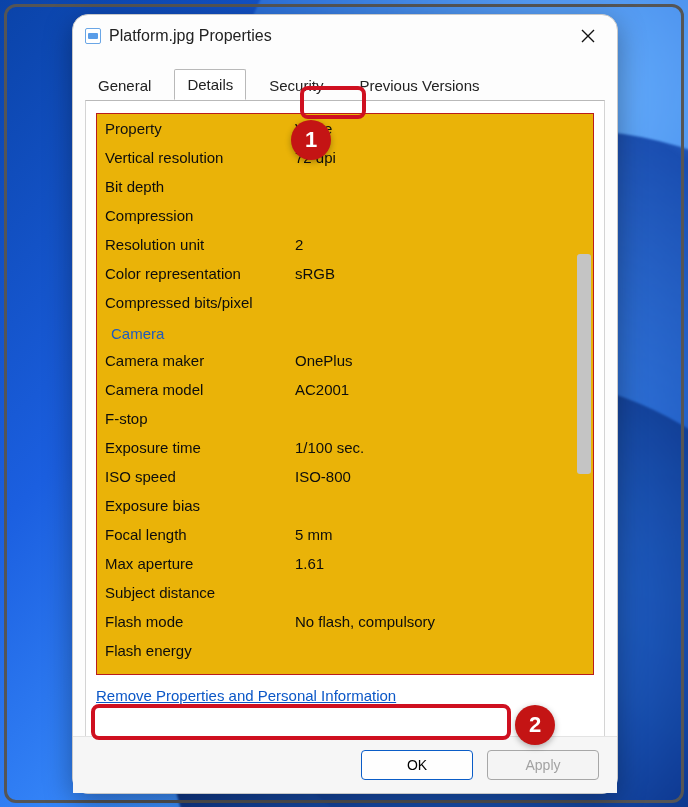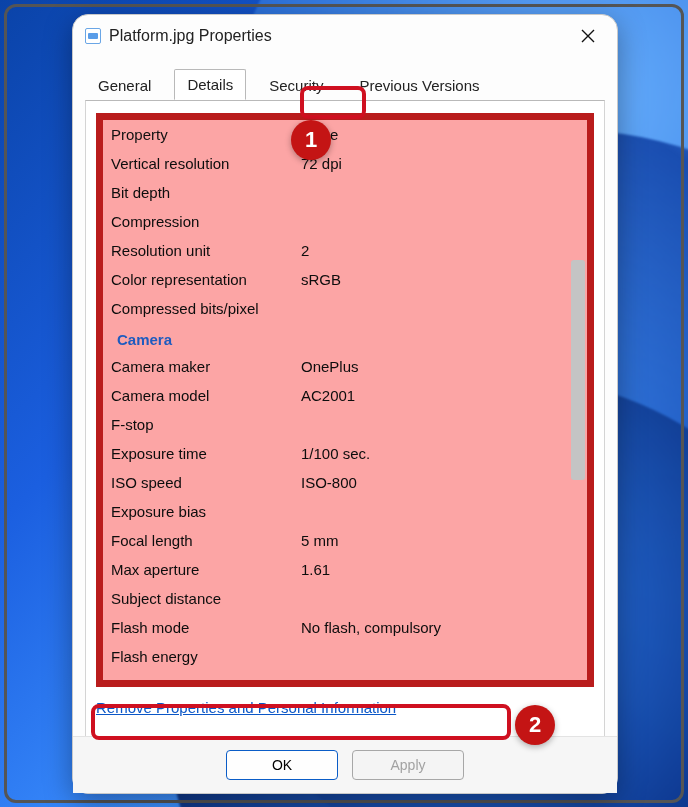--- a/index.html
+++ b/index.html
@@ -37,33 +37,33 @@
   .ring1{position:absolute;left:227px;top:71px;width:66px;height:33px;border:4px solid #cf1020;border-radius:8px;box-sizing:border-box;z-index:5;}
   .badge{position:absolute;width:40px;height:40px;border-radius:50%;background:#c41414;color:#fff;font-weight:700;font-size:22px;display:flex;align-items:center;justify-content:center;box-shadow:0 2px 6px rgba(0,0,0,.3);z-index:6;}
   .b1{left:218px;top:105px;}
   .b2{left:442px;top:690px;}
   .panel{
     margin:0 12px;padding:12px 10px 8px 10px;
     border:1px solid #d4d4d4;border-top:1px solid #b9b9b9;
     height:640px;box-sizing:border-box;position:relative;background:#fff;
   }
   .listbox{
-    border:7px solid #b91c1c;height:560px;background:#fca5a5;position:relative;overflow:hidden;
+    border:1px solid #b91c1c;height:560px;background:#eab308;position:relative;overflow:hidden;
   }
   .rows{position:absolute;left:0;top:0;right:18px;bottom:0;padding-left:8px;}
   .row{display:flex;align-items:center;height:29px;font-size:15px;color:#0d0d0d;}
   .row .k{width:190px;white-space:nowrap;overflow:hidden;text-overflow:ellipsis;}
   .row .v{flex:1;}
-  .section{color:#1e5bbf;font-size:15px;padding:8px 0 4px 6px;font-weight:bold;}
+  .section{color:#1e5bbf;font-size:15px;padding:8px 0 4px 6px;}
   .hdr .k,.hdr .v{color:#111;}
   .scrollbar{position:absolute;right:2px;top:2px;bottom:2px;width:14px;}
   .thumb{position:absolute;right:0;left:0;top:138px;height:220px;background:#c4c4c4;border-radius:3px;}
   .removelink{display:inline-block;margin-top:12px;color:#0b57c7;text-decoration:underline;font-size:15px;cursor:pointer;}
   .ring2{position:absolute;left:18px;top:689px;width:420px;height:36px;border:4px solid #cf1020;border-radius:8px;box-sizing:border-box;z-index:5;}
-  .footer{position:absolute;left:0;right:0;bottom:0;height:56px;border-top:1px solid #e3e3e3;background:#f6f6f6;display:flex;align-items:center;justify-content:center;padding:0 18px;gap:14px;}
+  .footer{position:absolute;left:0;right:0;bottom:0;height:56px;border-top:1px solid #e3e3e3;background:#f6f6f6;display:flex;align-items:center;justify-content:flex-end;padding:0 18px;gap:14px;}
   .btn{width:112px;height:30px;font-size:14px;border:1px solid #a7a7a7;background:#fefefe;border-radius:4px;cursor:pointer;}
   .btn.primary{border:1.5px solid #0a5cc7;}
   .btn.disabled{color:#a2a2a2;background:#f4f4f4;cursor:default;}
 </style>
 </head>
 <body>
 
 <div class="bgwave w1"></div>
 <div class="bgwave w2"></div>
 <div class="bgwave w3"></div>

